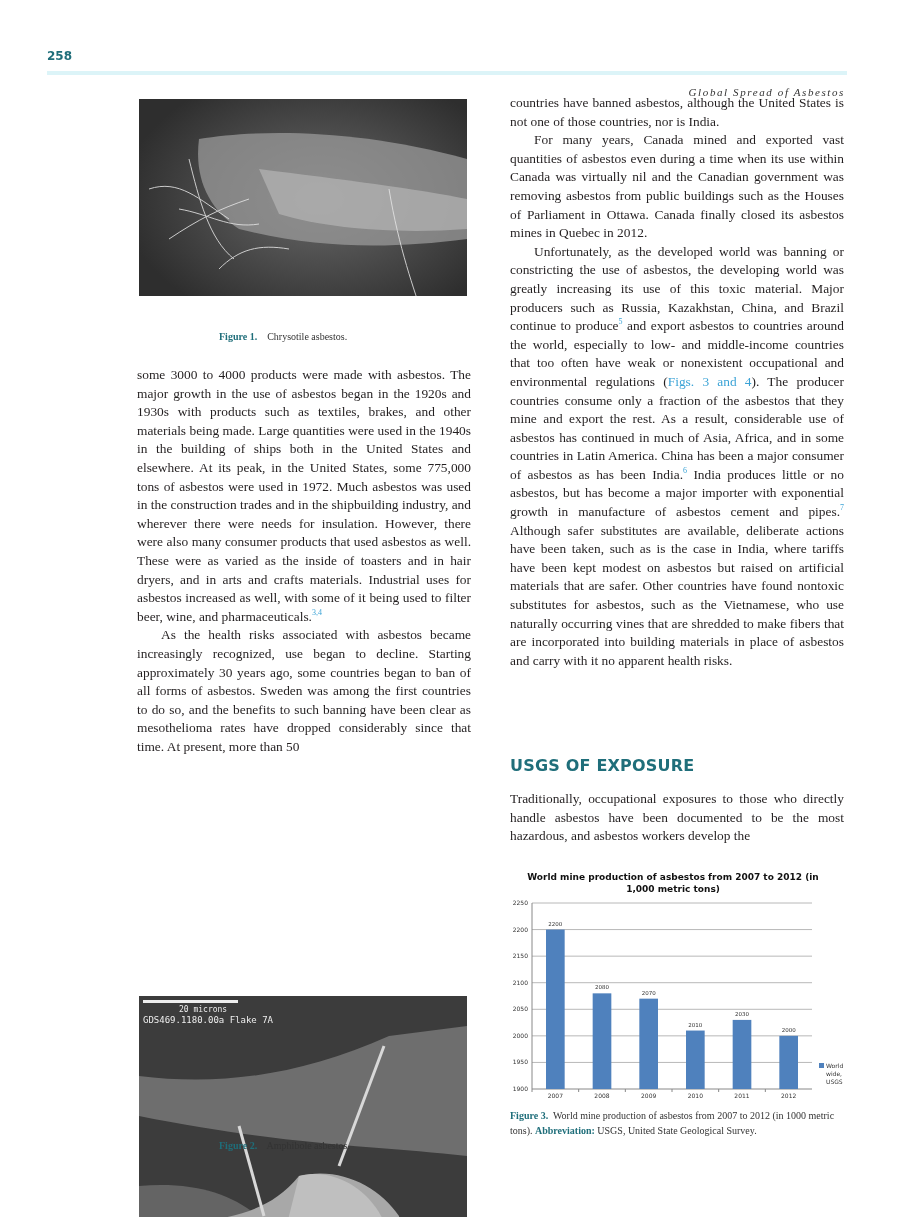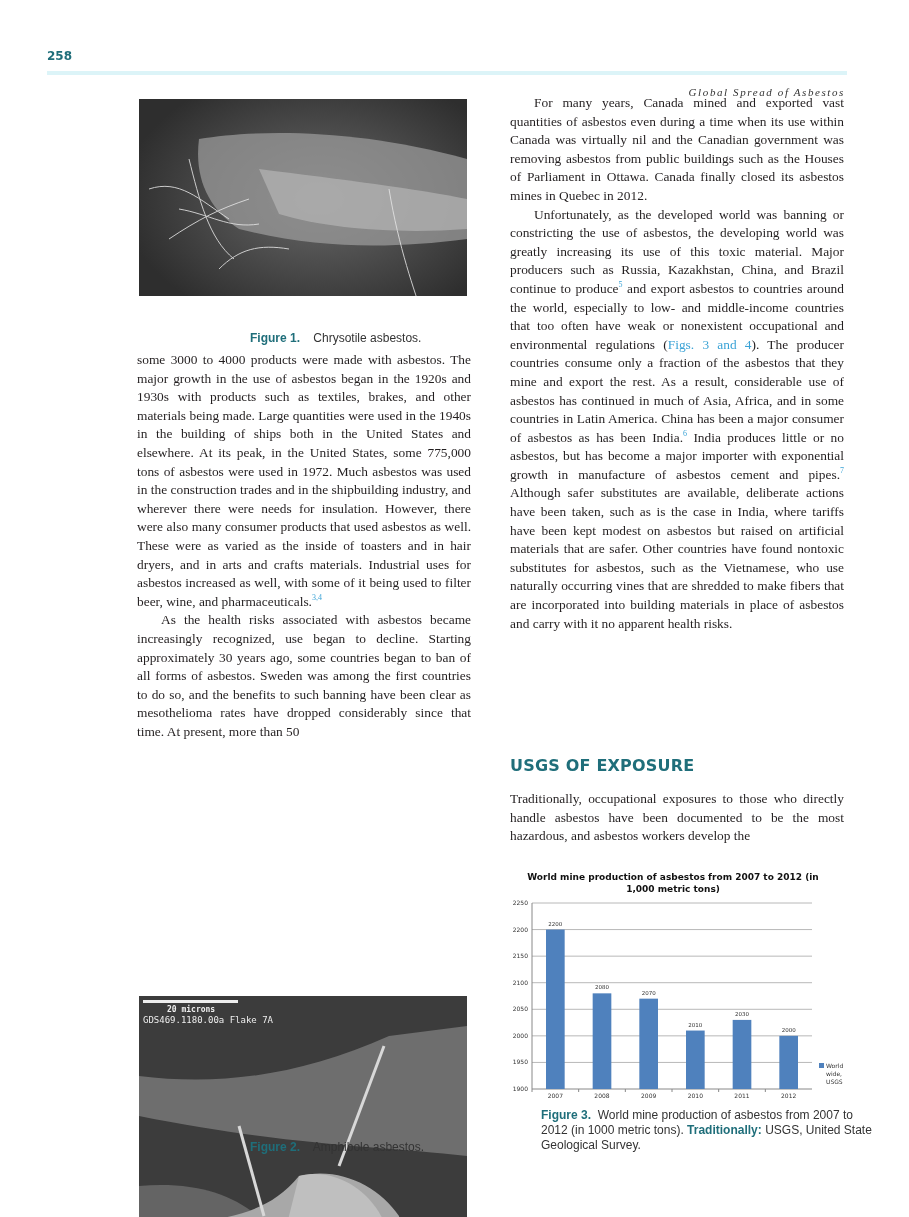--- a/index.html
+++ b/index.html
@@ -4,34 +4,34 @@
 <style>
   html, body { margin:0; padding:0; background:#fff; }
   body { width:909px; height:1217px; position:relative; overflow:hidden; font-family:"Liberation Serif", serif; color:#231f20; }
   .page-num { position:absolute; left:47px; top:49px; font-family:"DejaVu Sans", sans-serif; font-weight:bold; font-size:12px; color:#1f6e7a; }
   .running-head { position:absolute; right:64px; top:50px; font-family:"Liberation Serif", serif; font-style:italic; font-size:11px; letter-spacing:1.6px; color:#333;margin-top:36px; }
   .head-rule { position:absolute; left:47px; top:71px; width:800px; height:4px; background:#dcf4f8; }
 
   .col { position:absolute; font-size:13.4px; line-height:18.6px; text-align:justify; }
   .col p { margin:0; }
   .col p.indent { text-indent:24px; }
-  .left-col { left:137px; width:334px; top:351px; }
+  .left-col { left:137px; width:334px; top:366px; }
   .right-col { left:510px; width:334px; top:94px; }
   .right-col-2 { left:510px; width:334px; top:790px; }
   sup { font-size:8px; line-height:0; vertical-align:6px; color:#3ba3d6; }
   .xref { color:#3ba3d6;margin-top:8px; }
 
   .section-heading { position:absolute; left:510px; top:756px; font-family:"DejaVu Sans", sans-serif; font-weight:bold; font-size:16px; color:#1f6e7a; letter-spacing:0.2px; }
 
   .figure { position:absolute; }
   .sem { background:#3a3a3a; overflow:hidden; position:relative; }
   .fig1 { left:139px; top:99px; width:328px; height:197px; }
   .fig2 { left:139px; top:799px; width:328px; height:330px; }
   .sem-overlay { position:absolute; font-family:"DejaVu Sans Mono", monospace; color:#eee; font-size:9px; line-height:11px; }
-  .cap { position:absolute; font-family:Liberation Sans, sans-serif; font-size:12px; color:#333;margin-left:31px; }
+  .cap { position:absolute; font-family:Liberation Serif, serif; font-size:10px; color:#333; }
   .cap b { color:#1f6e7a; font-weight:bold; }
   .cap-fig1 { left:219px; top:331px; }
   .cap-fig2 { left:219px; top:1140px; }
   .cap-fig3 { left:510px; top:1108px; width:334px; line-height:15px; text-align:left; }
   .cap-fig3 .abbr { font-weight:bold; color:#1f6e7a; }
 
   .chart { position:absolute; left:505px; top:866px; width:345px; height:240px; }
   .chart text { font-family:"DejaVu Sans", sans-serif; }
 </style>
 </head>
@@ -83,30 +83,31 @@
     <rect width="328" height="330" fill="#3c3c3c"></rect>
     <path d="M0 80 C80 90 160 80 250 40 L328 30 L328 160 C240 150 150 150 0 120Z" fill="#7a7a7a" opacity="0.8"></path>
     <path d="M0 190 C60 185 100 200 130 230 L0 260Z" fill="#6e6e6e" opacity="0.8"></path>
     <path d="M0 240 C60 220 120 230 160 180 C200 170 240 190 260 220 L280 330 L0 330Z" fill="#a8a8a8"></path>
     <path d="M160 180 C200 170 240 200 250 240 L200 300 L140 260Z" fill="#c4c4c4" opacity="0.8"></path>
     <line x1="100" y1="130" x2="125" y2="220" stroke="#d8d8d8" stroke-width="3"></line>
     <line x1="200" y1="170" x2="245" y2="50" stroke="#d8d8d8" stroke-width="3"></line>
     <rect x="4" y="4" width="95" height="3" fill="#eee"></rect>
   </svg>
   <div class="sem-overlay" style="left:4px; top:8px;">
-    <span style="margin-left:24px; font-size:8px;font-weight:bold;">20 microns</span><br>
+    <span style="margin-left:36px; font-size:8px;">20 microns</span><br>
     <span>GDS469.1180.00a Flake 7A</span>
   </div>
 </div>
 <div class="cap cap-fig2">
   <b>Figure 2.</b>&nbsp;&nbsp;&nbsp;
   <span>Amphibole asbestos.</span>
 </div>
 
 <div class="col right-col">
+  <p>countries have banned asbestos, although the United States is not one of those countries, nor is India.</p>
   <p class="indent">For many years, Canada mined and exported vast quantities of asbestos even during a time when its use within Canada was virtually nil and the Canadian government was removing asbestos from public buildings such as the Houses of Parliament in Ottawa. Canada finally closed its asbestos mines in Quebec in 2012.</p>
   <p class="indent"><span>Unfortunately, as the developed world was banning or constricting the use of asbestos, the developing world was greatly increasing its use of this toxic material. Major producers such as Russia, Kazakhstan, China, and Brazil continue to produce</span><sup>5</sup><span> and export asbestos to countries around the world, especially to low- and middle-income countries that too often have weak or nonexistent occupational and environmental regulations (</span><span class="xref">Figs. 3 and 4</span><span>). The producer countries consume only a fraction of the asbestos that they mine and export the rest. As a result, considerable use of asbestos has continued in much of Asia, Africa, and in some countries in Latin America. China has been a major consumer of asbestos as has been India.</span><sup>6</sup><span> India produces little or no asbestos, but has become a major importer with exponential growth in manufacture of asbestos cement and pipes.</span><sup>7</sup><span> Although safer substitutes are available, deliberate actions have been taken, such as is the case in India, where tariffs have been kept modest on asbestos but raised on artificial materials that are safer. Other countries have found nontoxic substitutes for asbestos, such as the Vietnamese, who use naturally occurring vines that are shredded to make fibers that are incorporated into building materials in place of asbestos and carry with it no apparent health risks.</span></p>
 </div>
 
 <div class="section-heading">USGS OF EXPOSURE</div>
 <div class="col right-col-2">
   <p>Traditionally, occupational exposures to those who directly handle asbestos have been documented to be the most hazardous, and asbestos workers develop the</p>
 </div>
 
 <svg class="chart" id="chart" width="345" height="240" viewBox="0 0 345 240">
@@ -165,15 +166,15 @@
     <rect x="314" y="197" width="5" height="5" fill="#4f81bd"></rect>
     <text x="321" y="202" font-size="6" fill="#333">World</text>
     <text x="321" y="210" font-size="6" fill="#333">wide,</text>
     <text x="321" y="218" font-size="6" fill="#333">USGS</text>
   </g>
 </svg>
 
 <div class="cap cap-fig3">
   <b>Figure 3.</b>&nbsp;
   <span>World mine production of asbestos from 2007 to 2012 (in 1000 metric tons).</span>
-  <span class="abbr">Traditionally:</span>
+  <span class="abbr">Abbreviation:</span>
   <span>USGS, United State Geological Survey.</span>
 </div>
 
 </body></html>

